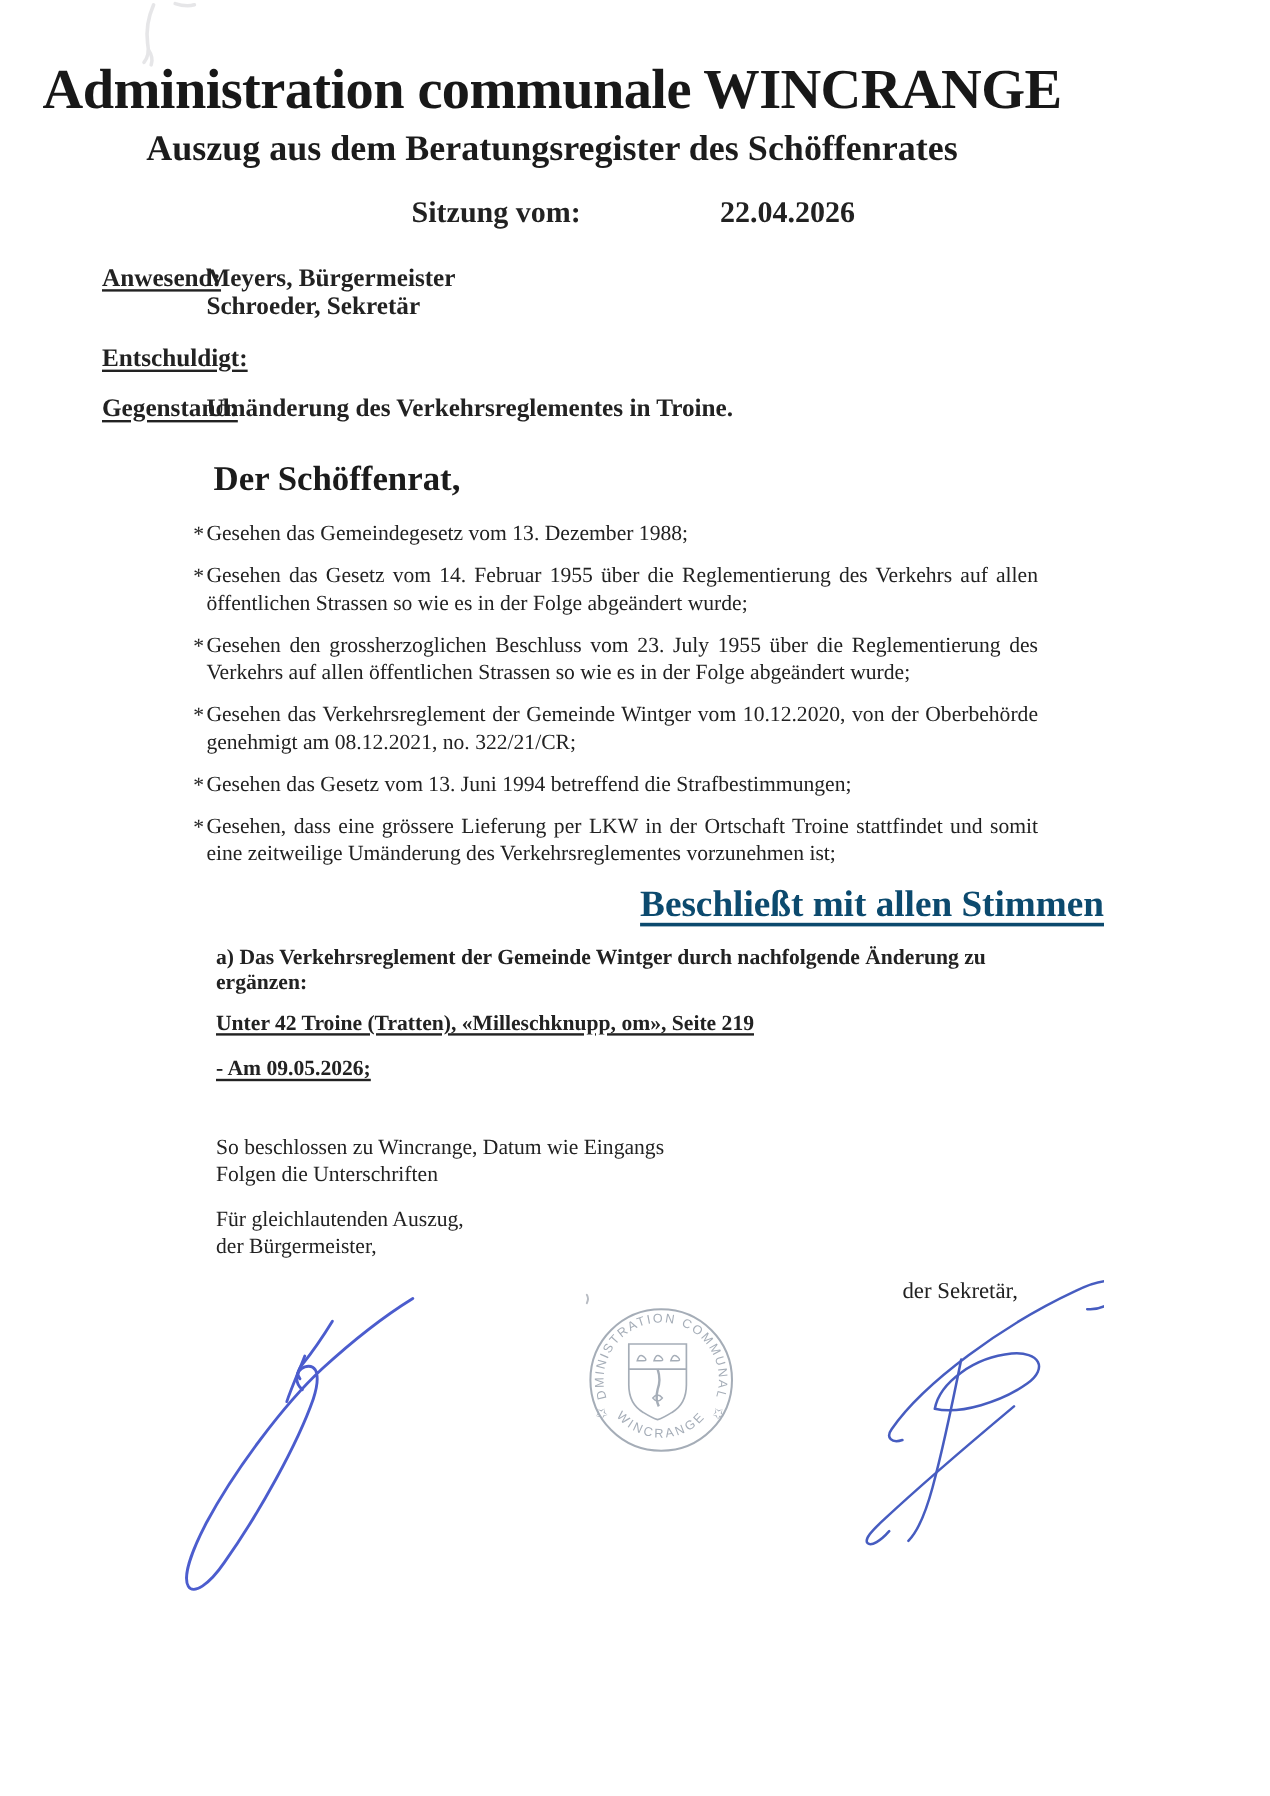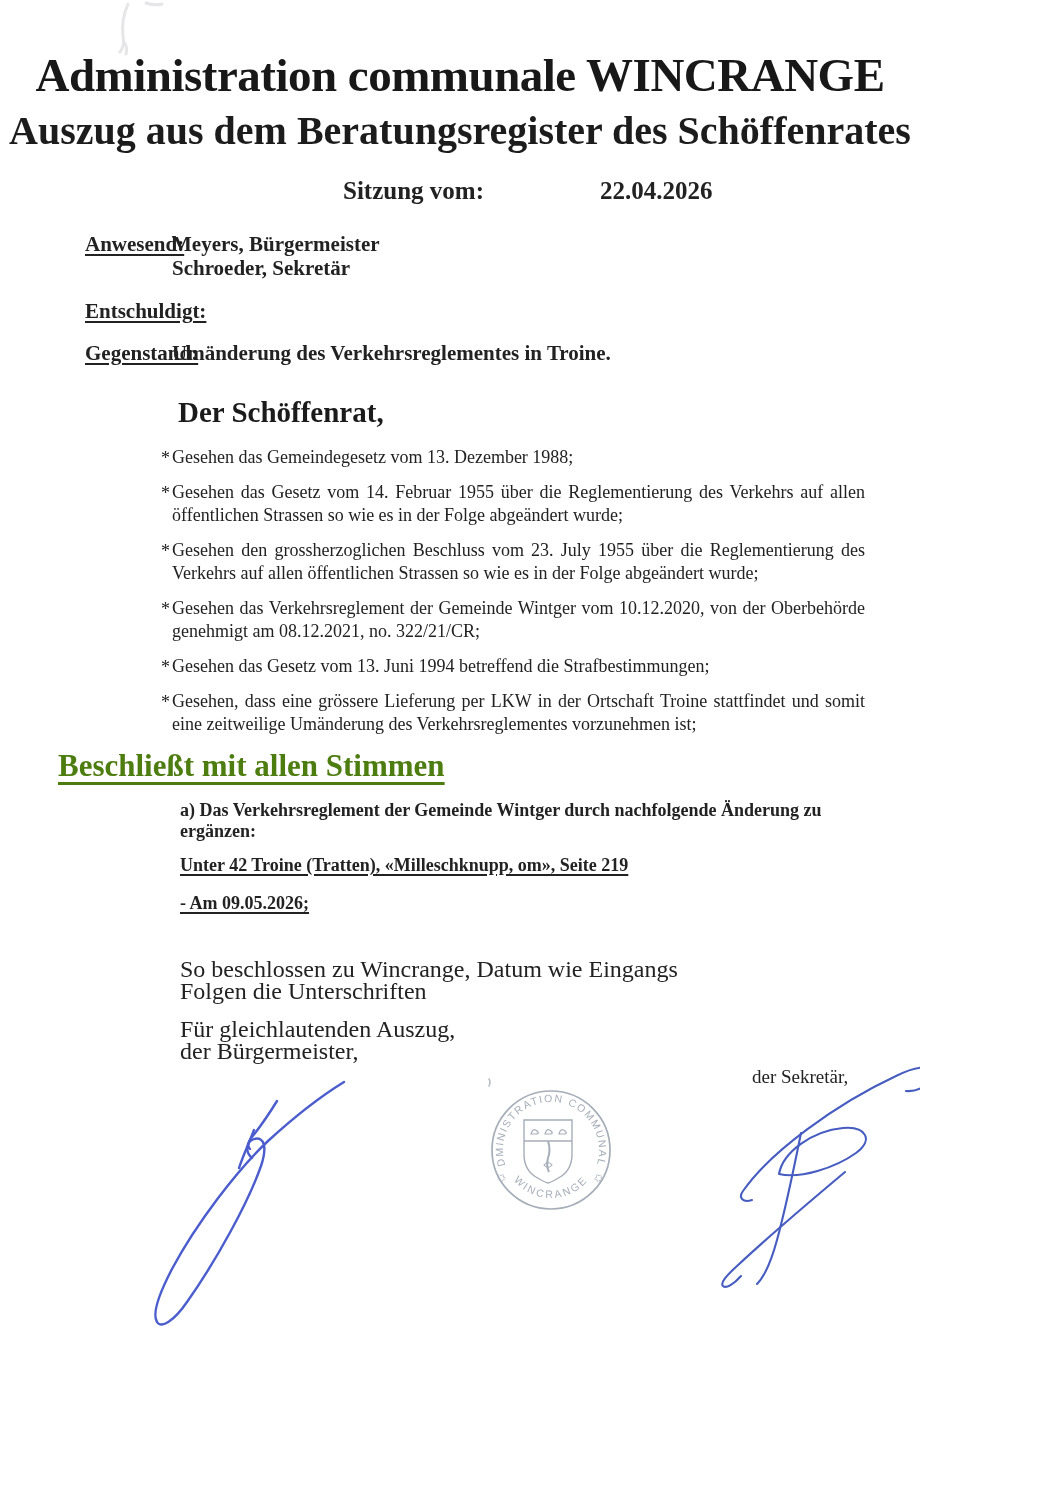--- a/index.html
+++ b/index.html
@@ -16,21 +16,21 @@
     margin:50px 0 0 0;
     text-align:center;
     font-size:47px;font-weight:bold;
     letter-spacing:-0.5px;
     color:#181818;
     line-height:1.1;
   }
   .doc-subtitle{
     margin:5px 0 0 0;
     text-align:center;
-    font-size:40px;font-weight:bold;
+    font-size:30px;font-weight:bold;
     color:#1c1c1c;
   }
   .session-row{
     margin:23px 0 0 343px;
     font-size:25px;font-weight:bold;
   }
   .session-label{display:inline-block;width:257px;}
   
   .meta{margin:27px 0 0 57px;font-size:21px;font-weight:bold;}
   .meta-row{display:grid;grid-template-columns:115px auto;align-items:start;}
@@ -41,33 +41,33 @@
   
   .council-heading{margin:30px 0 0 178px;font-size:29px;font-weight:bold;color:#1b1b1b;}
   ul.considerations{
     list-style:none;margin:17px 55px 0 161px;padding:0;
     font-size:18px;line-height:23px;text-align:justify;
   }
   ul.considerations li{position:relative;padding-left:11px;margin-bottom:12px;}
   ul.considerations .ast{position:absolute;left:0;top:1px;}
   
   .decision-heading{
-    margin:9px 0 0 58px;text-align:left;
+    margin:9px 0 0 58px;text-align:right;
     font-size:31px;font-weight:bold;
     text-decoration:underline;text-underline-offset:6px;text-decoration-thickness:2.5px;
-    color:#4d7c0f;
+    color:#0c4a6e;
   }
   .decision{margin:0 55px 0 180px;font-size:18px;font-weight:bold;}
   .point-a{margin-top:16px;}
   .ref-line{margin-top:13px;text-decoration:underline;text-underline-offset:3px;text-decoration-thickness:1.8px;}
   .body-p{margin-top:14px;text-align:justify;line-height:23px;}
   .inline-underline{text-decoration:underline;text-underline-offset:3px;text-decoration-thickness:1.8px;}
   .date-line{margin-top:17px;text-decoration:underline;text-underline-offset:3px;text-decoration-thickness:1.8px;}
   
-  .closing{margin:44px 0 0 180px;font-size:24px;line-height:22px;}
+  .closing{margin:44px 0 0 180px;font-size:18px;line-height:22px;}
   .closing-block2{margin-top:16px;}
   .secretary-label{position:absolute;left:752px;top:1066px;font-size:19px;}
   
   .overlay{position:absolute;left:0;top:0;width:1058px;height:1497px;pointer-events:none;}
   .stamp-text{font-family:"Liberation Sans","DejaVu Sans",sans-serif;}
 </style>
 </head>
 <body>
 
 <div class="page">

